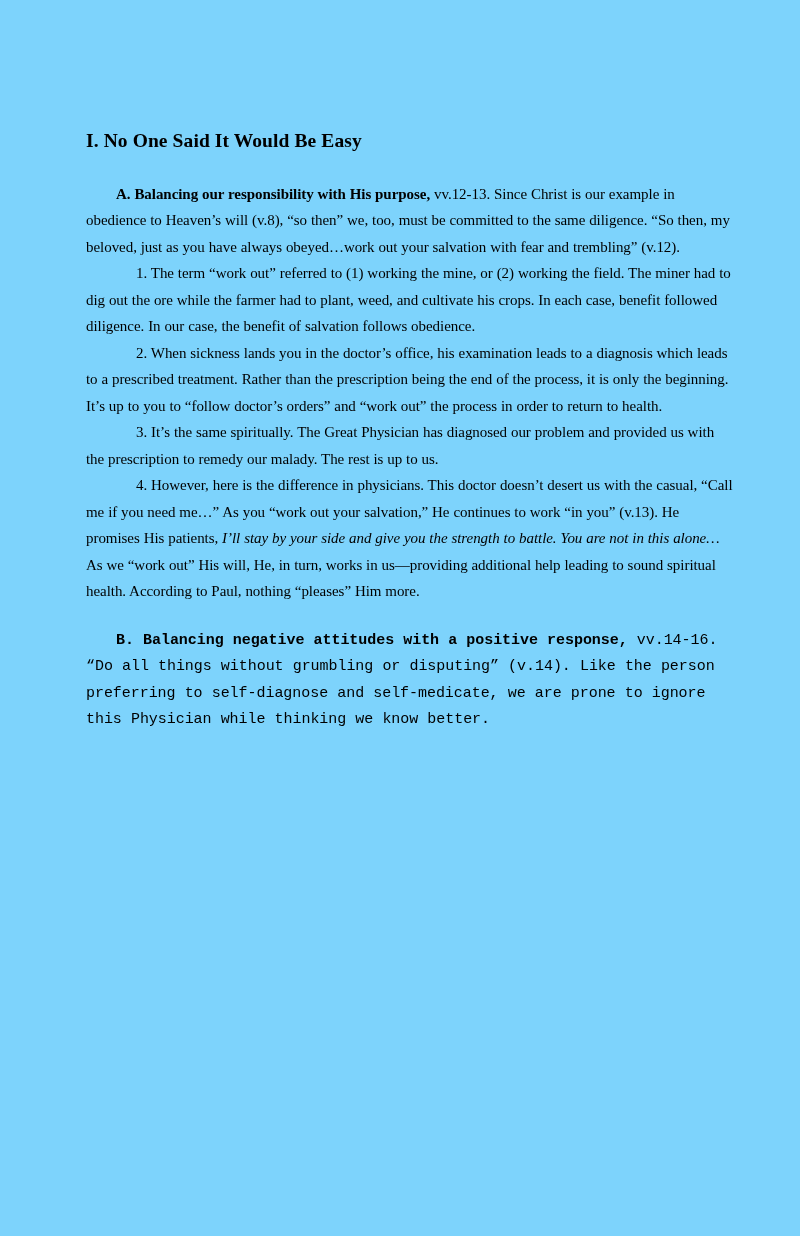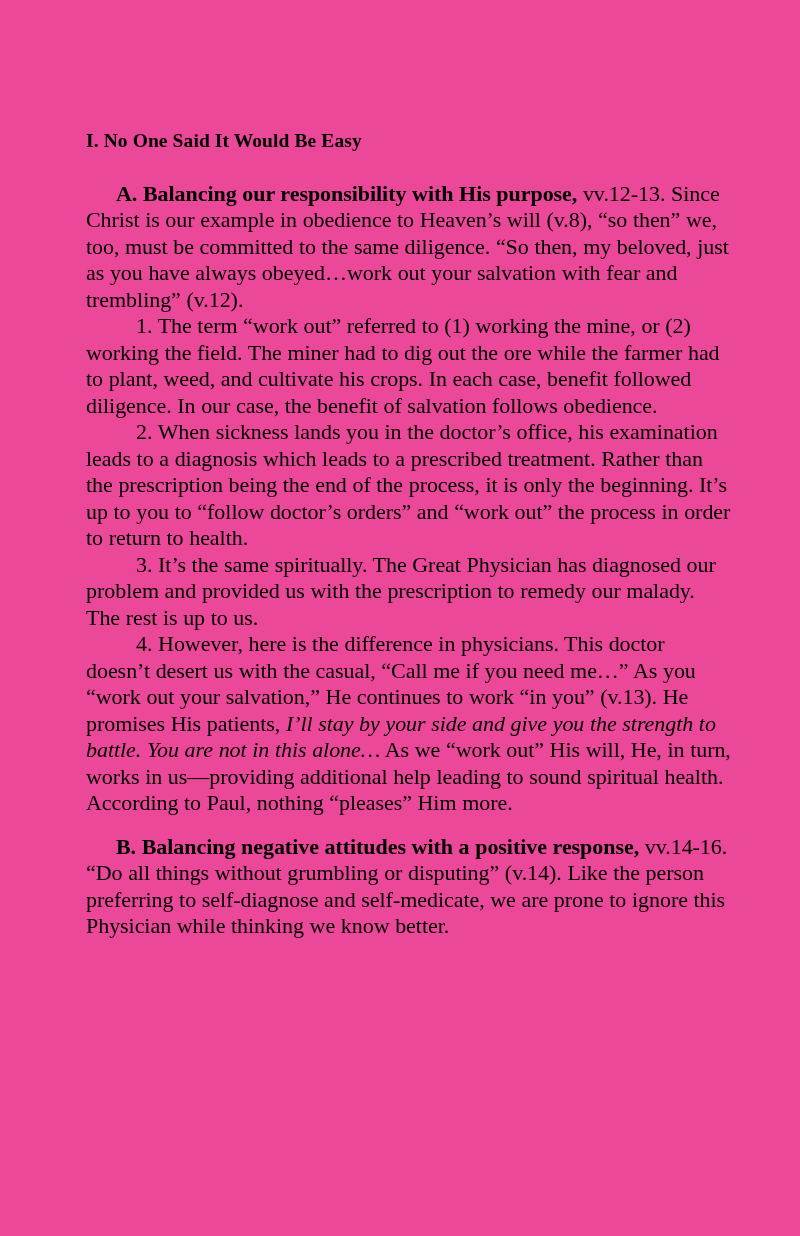--- a/index.html
+++ b/index.html
@@ -4,56 +4,57 @@
 <style>
   html, body {
     margin: 0;
     padding: 0;
     background: #ffffff;
   }
   .page {
     position: relative;
     width: 800px;
     height: 1236px;
-    background: #ec4899;
+    background: #7dd3fc;
     overflow: hidden;
     font-family: "Liberation Serif", "DejaVu Serif", serif;
     color: #000000;
     -webkit-font-smoothing: none;
   }
   .content {
     position: absolute;
     left: 86px;
     top: 128px;
     width: 648px;
   }
   .roman-heading {
     font-weight: bold;
     font-size: 19.5px;
     line-height: 26.5px;
     letter-spacing: 0.1px;
     margin: 0 0 26px 0;
     text-align: left;
   }
   p.body-par {
-    font-size: 22px;
+    font-size: 15px;
     line-height: 26.5px;
     margin: 0;
     text-align: left;
     letter-spacing: -0.05px;
     word-spacing: 0.2px;
   }
   p.sect-par {
     text-indent: 30px;
   }
   p.num-par {
     text-indent: 50px;
   }
   p.spaced {
-    margin-top: 17px;
+    margin-top: 23px;
+    font-family: Liberation Mono, monospace;
   }
   .lead {
     font-weight: bold;
   }
   .ital {
     font-style: italic;
   }
 </style>
 </head>
 <body>

